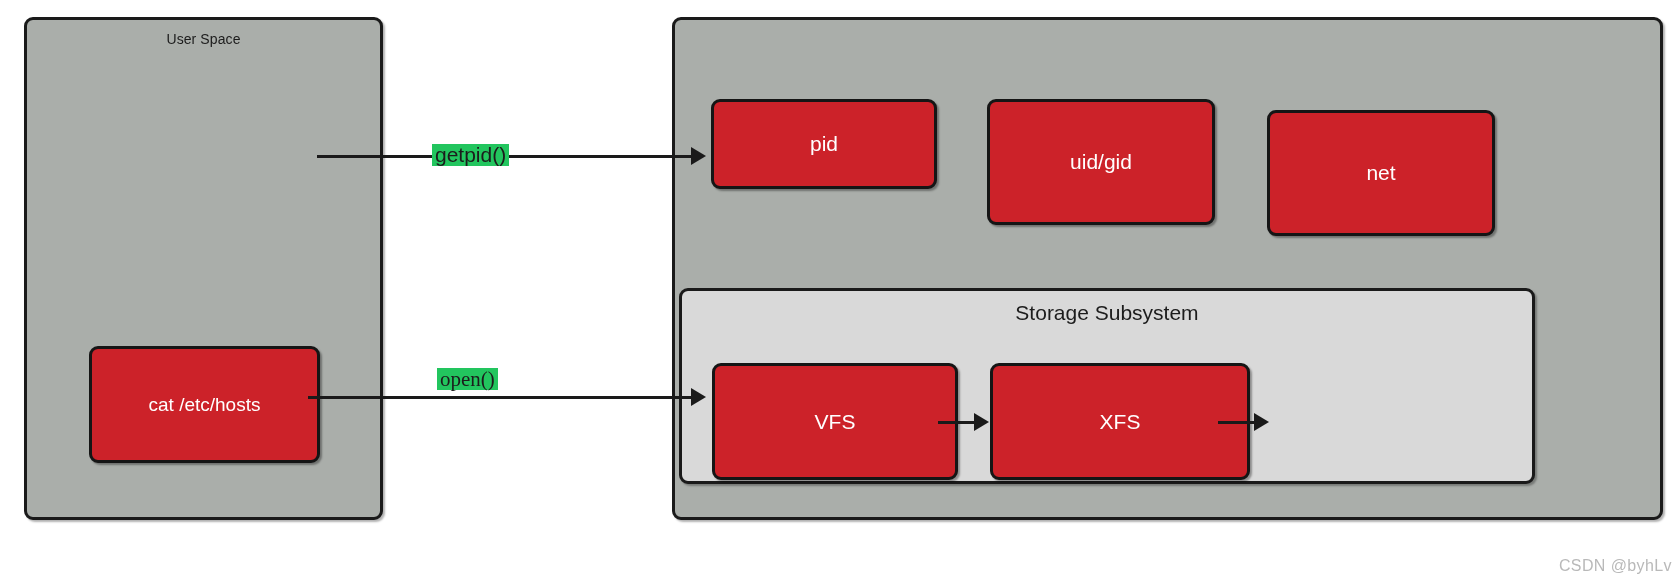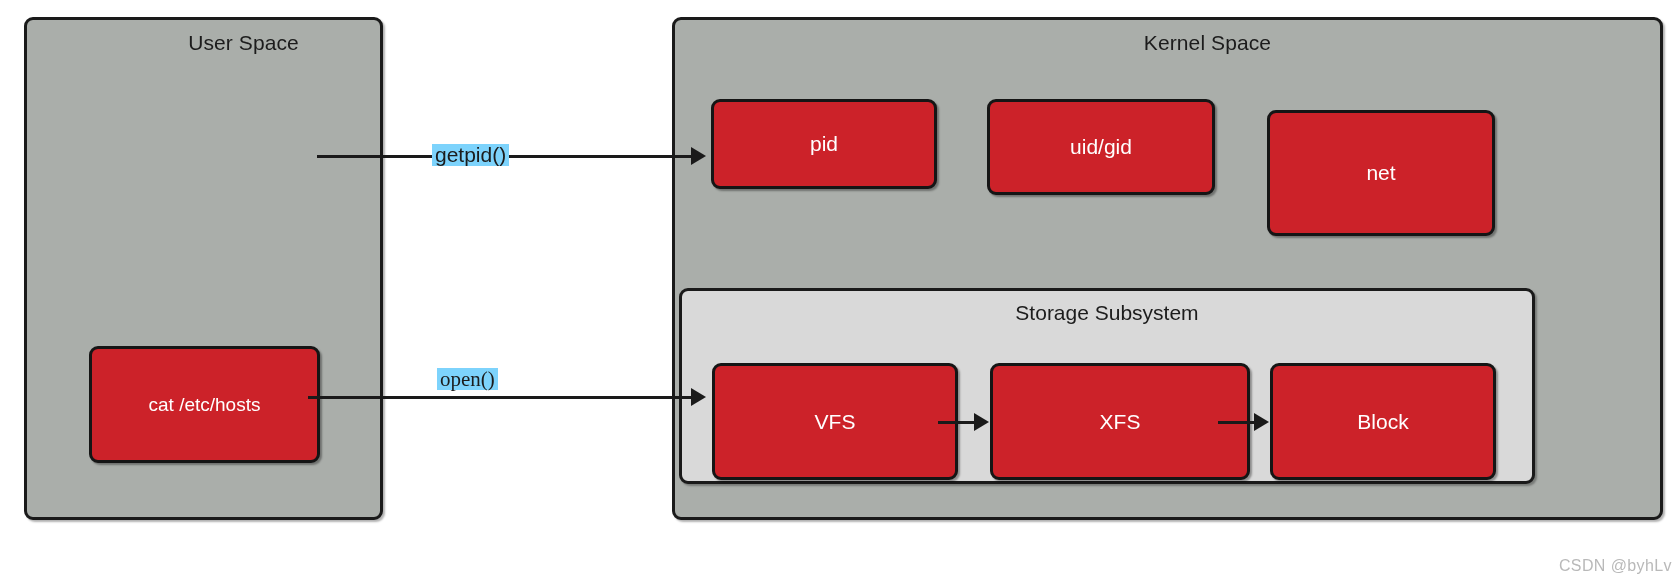--- a/index.html
+++ b/index.html
@@ -26,24 +26,23 @@
     border-radius: 9px;
     box-sizing: border-box;
     box-shadow: 2px 2px 2px rgba(0,0,0,0.30);
   }
   .zone-title {
     position: absolute;
     top: 11px;
     left: 0;
     width: 100%;
     text-align: center;
-    font-size: 21px;
+    font-size: 14px;
     color: #1c1c1c;
     letter-spacing: 0.1px;
-    margin-left: 40px;
   }
 
   .subzone {
     position: absolute;
     background: #d9d9d9;
     border: 3px solid #1a1a1a;
     border-radius: 9px;
     box-sizing: border-box;
     box-shadow: 2px 2px 2px rgba(0,0,0,0.30);
     padding-left: 28px;
@@ -83,21 +82,21 @@
   .arrowhead {
     position: absolute;
     width: 0;
     height: 0;
     border-top: 9px solid transparent;
     border-bottom: 9px solid transparent;
     border-left: 15px solid #1a1a1a;
   }
   .edge-label {
     position: absolute;
-    background: #7dd3fc;
+    background: #22c55e;
     padding: 0 3px;
     font-size: 21px;
     color: #1c1c1c;
     white-space: nowrap;
     line-height: 22px;
   }
 
   .watermark {
     position: absolute;
     right: 8px;
@@ -114,36 +113,34 @@
 <div id="canvas">
 
   <div class="zone" style="left:24px; top:17px; width:359px; height:503px;">
     <div class="zone-title">User Space</div>
 
 
     <div class="node small" style="left:62px; top:326px; width:231px; height:117px;text-align:right;">cat /etc/hosts</div>
   </div>
 
   <div class="zone" style="left:672px; top:17px; width:991px; height:503px;">
-    <div class="zone-title">Kernel Space</div>
 
     <div class="node" style="left:36px; top:79px; width:226px; height:90px;">pid</div>
 
-    <div class="node" style="left:312px; top:79px; width:228px; height:96px;">uid/gid</div>
+    <div class="node" style="left:312px; top:79px; width:228px; height:126px;">uid/gid</div>
 
     <div class="node" style="left:592px; top:65px; width:228px; height:126px;margin-top:25px;">net</div>
 
     <div class="subzone" style="left:4px; top:268px; width:856px; height:196px;">
       <div class="subzone-title">Storage Subsystem</div>
 
       <div class="node" style="left:30px; top:72px; width:246px; height:117px;">VFS</div>
 
       <div class="node" style="left:308px; top:72px; width:260px; height:117px;">XFS</div>
 
-      <div class="node" style="left:588px; top:72px; width:226px; height:117px;">Block</div>
 
       <div class="edge" style="left:256px; top:130px; width:38px;"></div>
       <div class="arrowhead" style="left:292px; top:122px;"></div>
 
       <div class="edge" style="left:536px; top:130px; width:38px;"></div>
       <div class="arrowhead" style="left:572px; top:122px;"></div>
     </div>
   </div>
 
   <div class="edge" style="left:317px; top:155px; width:376px;"></div>

